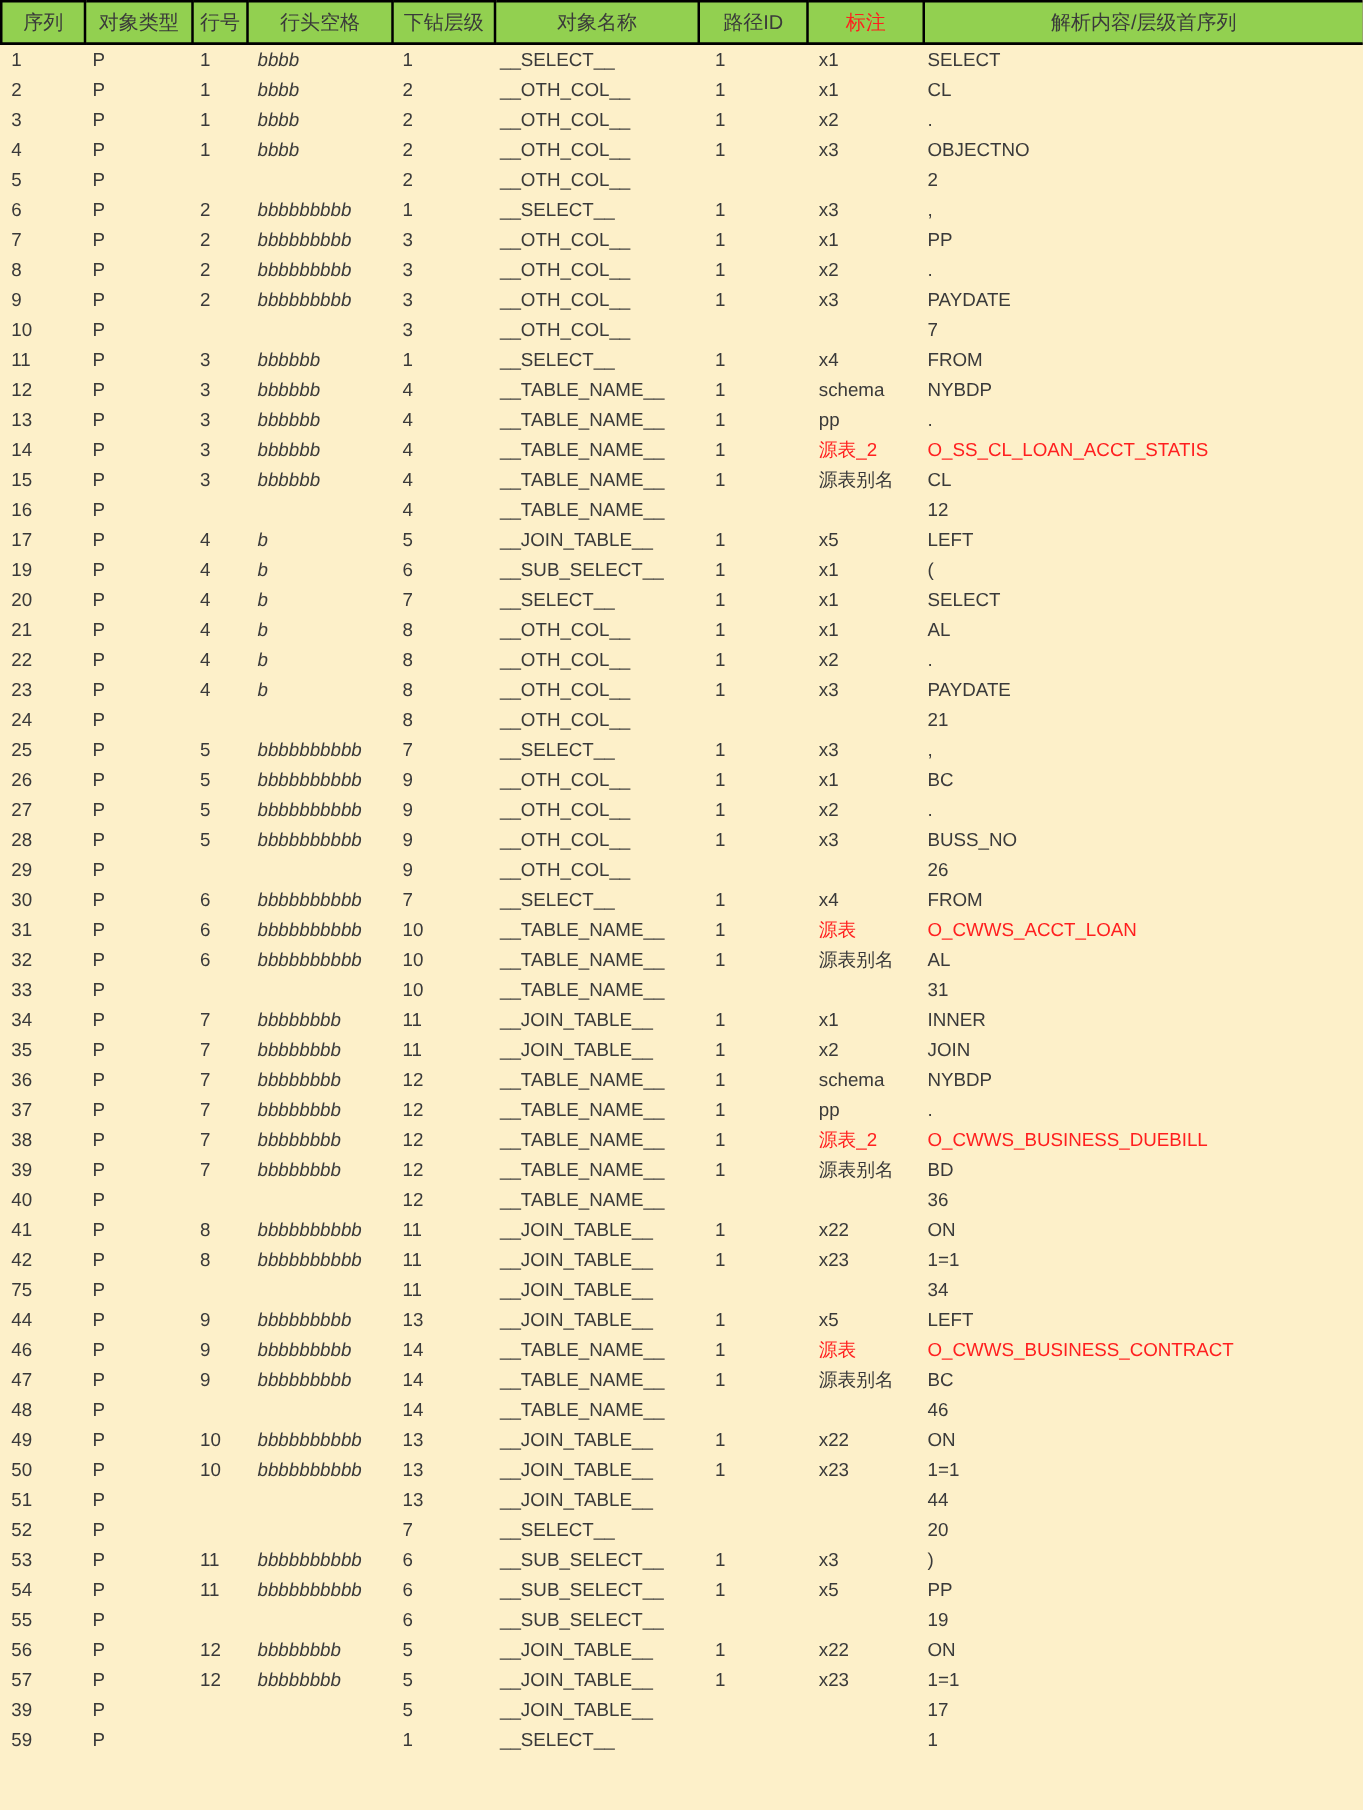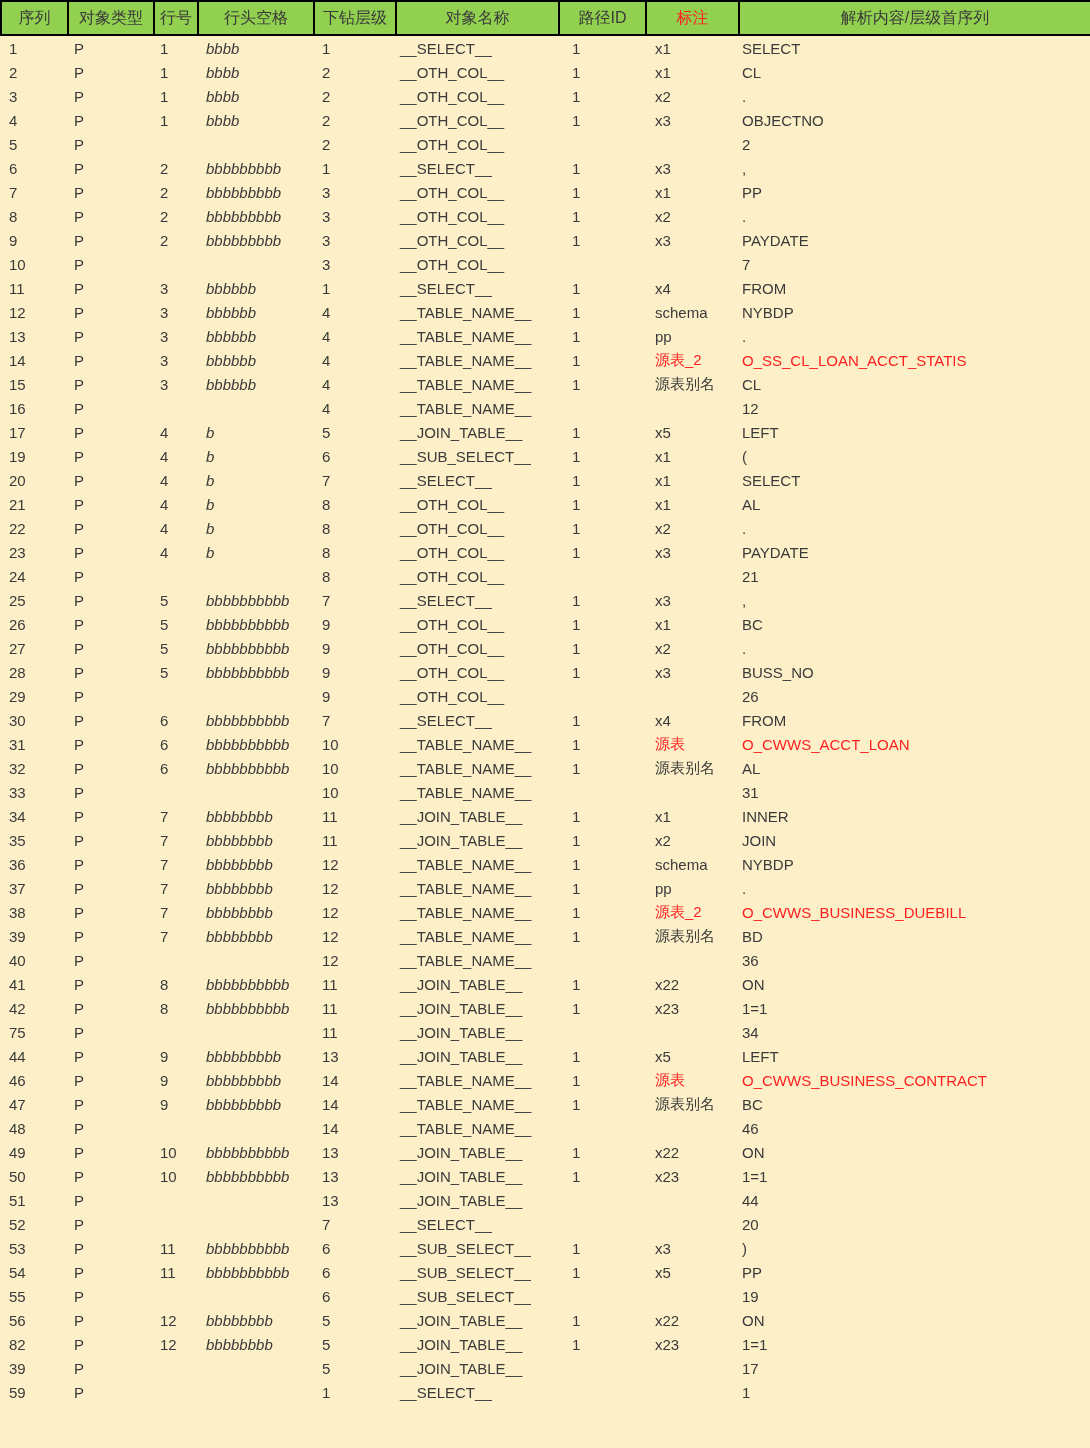--- a/index.html
+++ b/index.html
@@ -669,21 +669,21 @@
         <td>P</td>
         <td>12</td>
         <td>bbbbbbbb</td>
         <td>5</td>
         <td>__JOIN_TABLE__</td>
         <td>1</td>
         <td>x22</td>
         <td>ON</td>
       </tr>
       <tr>
-        <td>82</td>
+        <td>57</td>
         <td>P</td>
         <td>12</td>
         <td>bbbbbbbb</td>
         <td>5</td>
         <td>__JOIN_TABLE__</td>
         <td>1</td>
         <td>x23</td>
         <td>1=1</td>
       </tr>
       <tr>

